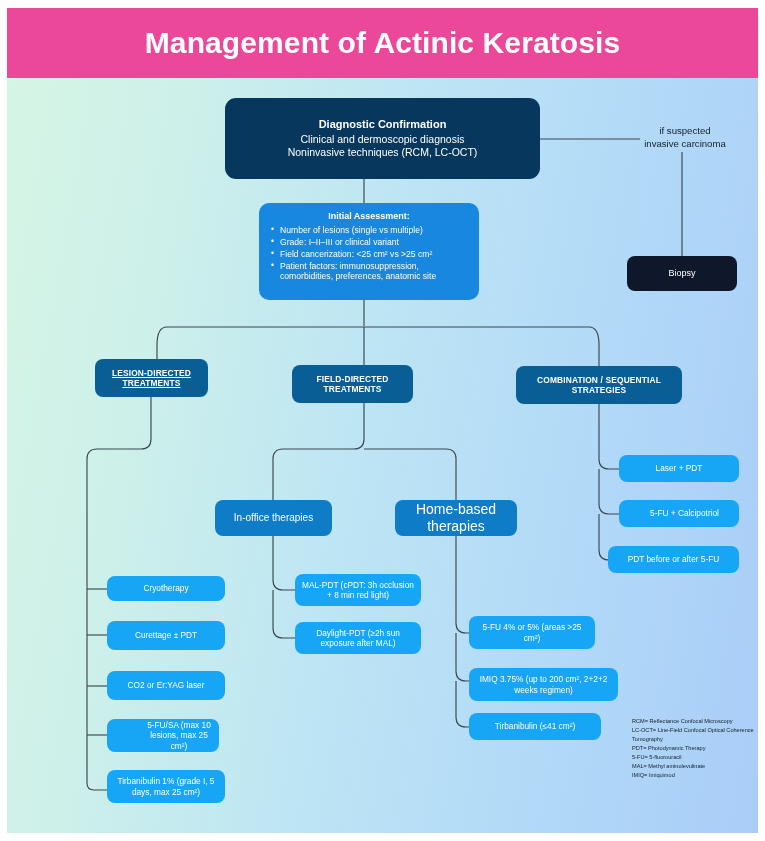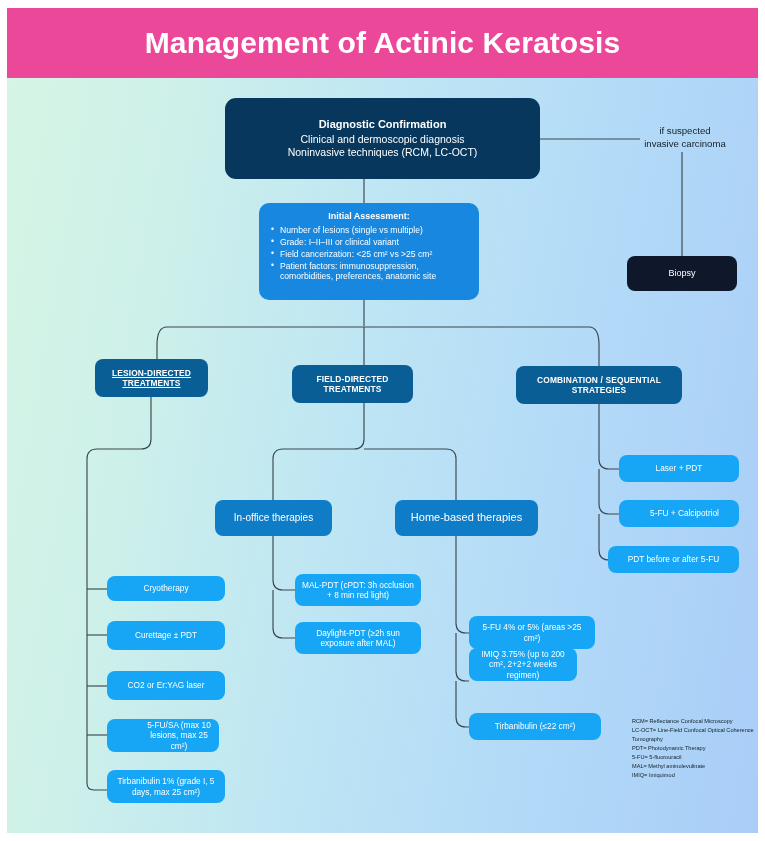--- a/index.html
+++ b/index.html
@@ -78,35 +78,35 @@
 
   .cat{
     font-size:8.4px;font-weight:bold;letter-spacing:.15px;
     background:#0a5e96;border-radius:8px;
   }
   #n-cat-lesion{left:95px;top:359px;width:113px;height:38px;text-decoration:underline;}
   #n-cat-field{left:292px;top:365px;width:121px;height:38px;}
   #n-cat-comb{left:516px;top:366px;width:166px;height:38px;}
 
   #n-inoffice{left:215px;top:500px;width:117px;height:36px;font-size:10px;background:#0e7cc6;border-radius:8px;}
-  #n-home{left:395px;top:500px;width:143px;height:36px;font-size:11px;background:#0e7cc6;border-radius:8px;}
+  #n-home{left:395px;top:500px;width:122px;height:36px;font-size:14px;background:#0e7cc6;border-radius:8px;}
 
   .leaf{font-size:8.3px;background:#16a6f5;border-radius:8px;padding:0 5px;}
 
   #n-cryo{left:107px;top:576px;width:118px;height:25px;}
   #n-curet{left:107px;top:621px;width:118px;height:29px;}
   #n-laser{left:107px;top:671px;width:118px;height:29px;}
   #n-fusa{left:107px;top:719px;width:112px;height:33px;padding-left:37px;}
   #n-tirb1{left:107px;top:770px;width:118px;height:33px;}
 
   #n-malpdt{left:295px;top:574px;width:126px;height:32px;}
   #n-dlpdt{left:295px;top:622px;width:126px;height:32px;}
 
   #n-fu45{left:469px;top:616px;width:126px;height:33px;}
-  #n-imiq{left:469px;top:648px;width:108px;height:33px;}
+  #n-imiq{left:469px;top:668px;width:149px;height:33px;}
   #n-tirb2{left:469px;top:713px;width:132px;height:27px;}
 
   #n-laserpdt{left:619px;top:455px;width:120px;height:27px;}
   #n-fucalci{left:619px;top:500px;width:120px;height:27px;padding-left:16px;}
   #n-pdtfu{left:608px;top:546px;width:131px;height:27px;}
 
   
   #lbl-suspect{
     position:absolute;left:618px;top:125px;width:134px;
     text-align:center;font-size:9.6px;color:#13202b;line-height:1.35;
@@ -228,21 +228,21 @@
     <div>Daylight-PDT (≥2h sun exposure after MAL)</div>
   </div>
 
   <div class="node leaf" id="n-fu45">
     <div>5-FU 4% or 5% (areas &gt;25 cm²)</div>
   </div>
   <div class="node leaf" id="n-imiq">
     <div>IMIQ 3.75% (up to 200 cm², 2+2+2 weeks regimen)</div>
   </div>
   <div class="node leaf" id="n-tirb2">
-    <div>Tirbanibulin (≤22 cm²)</div>
+    <div>Tirbanibulin (≤41 cm²)</div>
   </div>
 
   <div class="node leaf" id="n-laserpdt">
     <div>Laser + PDT</div>
   </div>
   <div class="node leaf" id="n-fucalci">
     <div>5-FU + Calcipotriol</div>
   </div>
   <div class="node leaf" id="n-pdtfu">
     <div>PDT before or after 5-FU</div>

